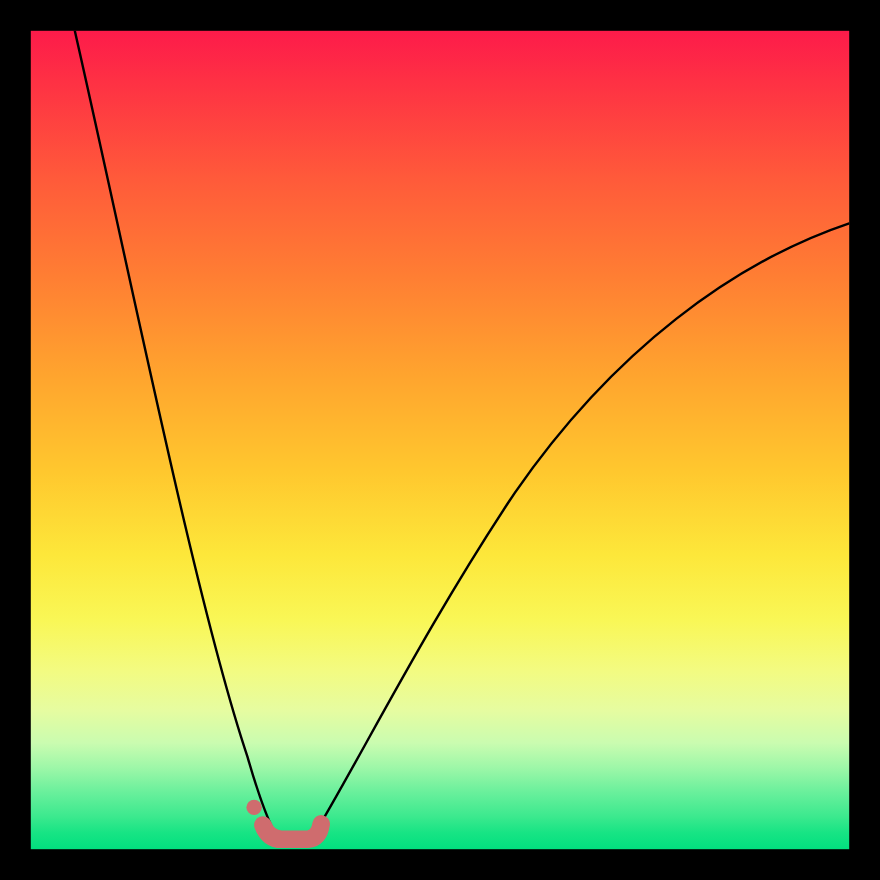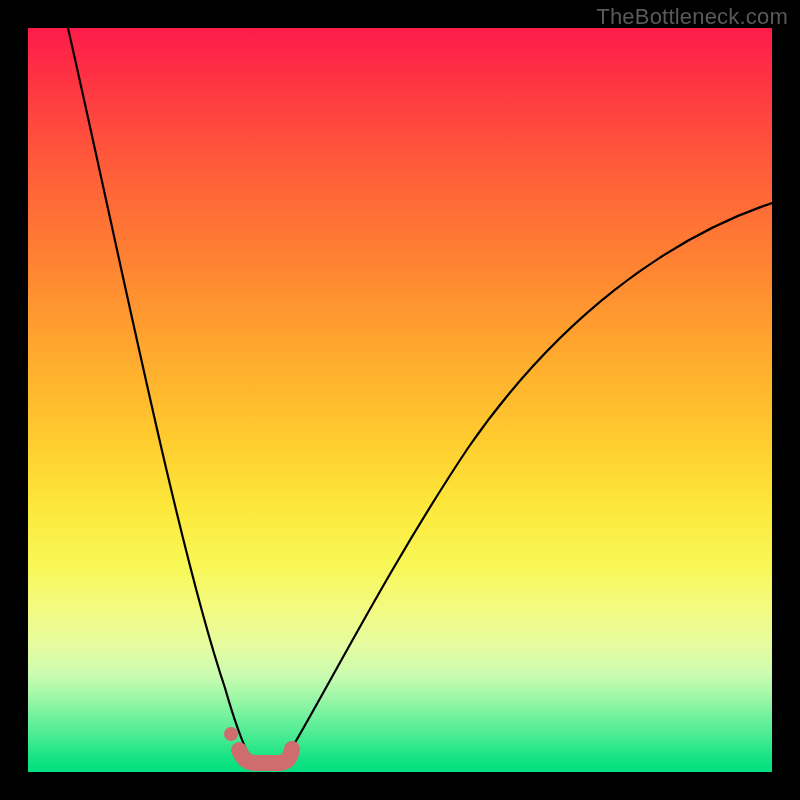--- a/index.html
+++ b/index.html
@@ -74,21 +74,20 @@
   }
   .dot {
     fill: #cf6c6e;
   }
 </style>
 </head>
 <body>
 
 <div class="frame">
 
-  <div class="watermark">TheBottleneck.com</div>
 
   <div class="plot-area">
     <svg class="curves" viewBox="0 0 744 744">
 
       <path class="curve" d="M 40 0
                C 90 220, 150 520, 197 660
                C 205 688, 213 712, 222 730"></path>
 
       <path class="curve" d="M 258 730
                C 300 660, 360 540, 440 420

